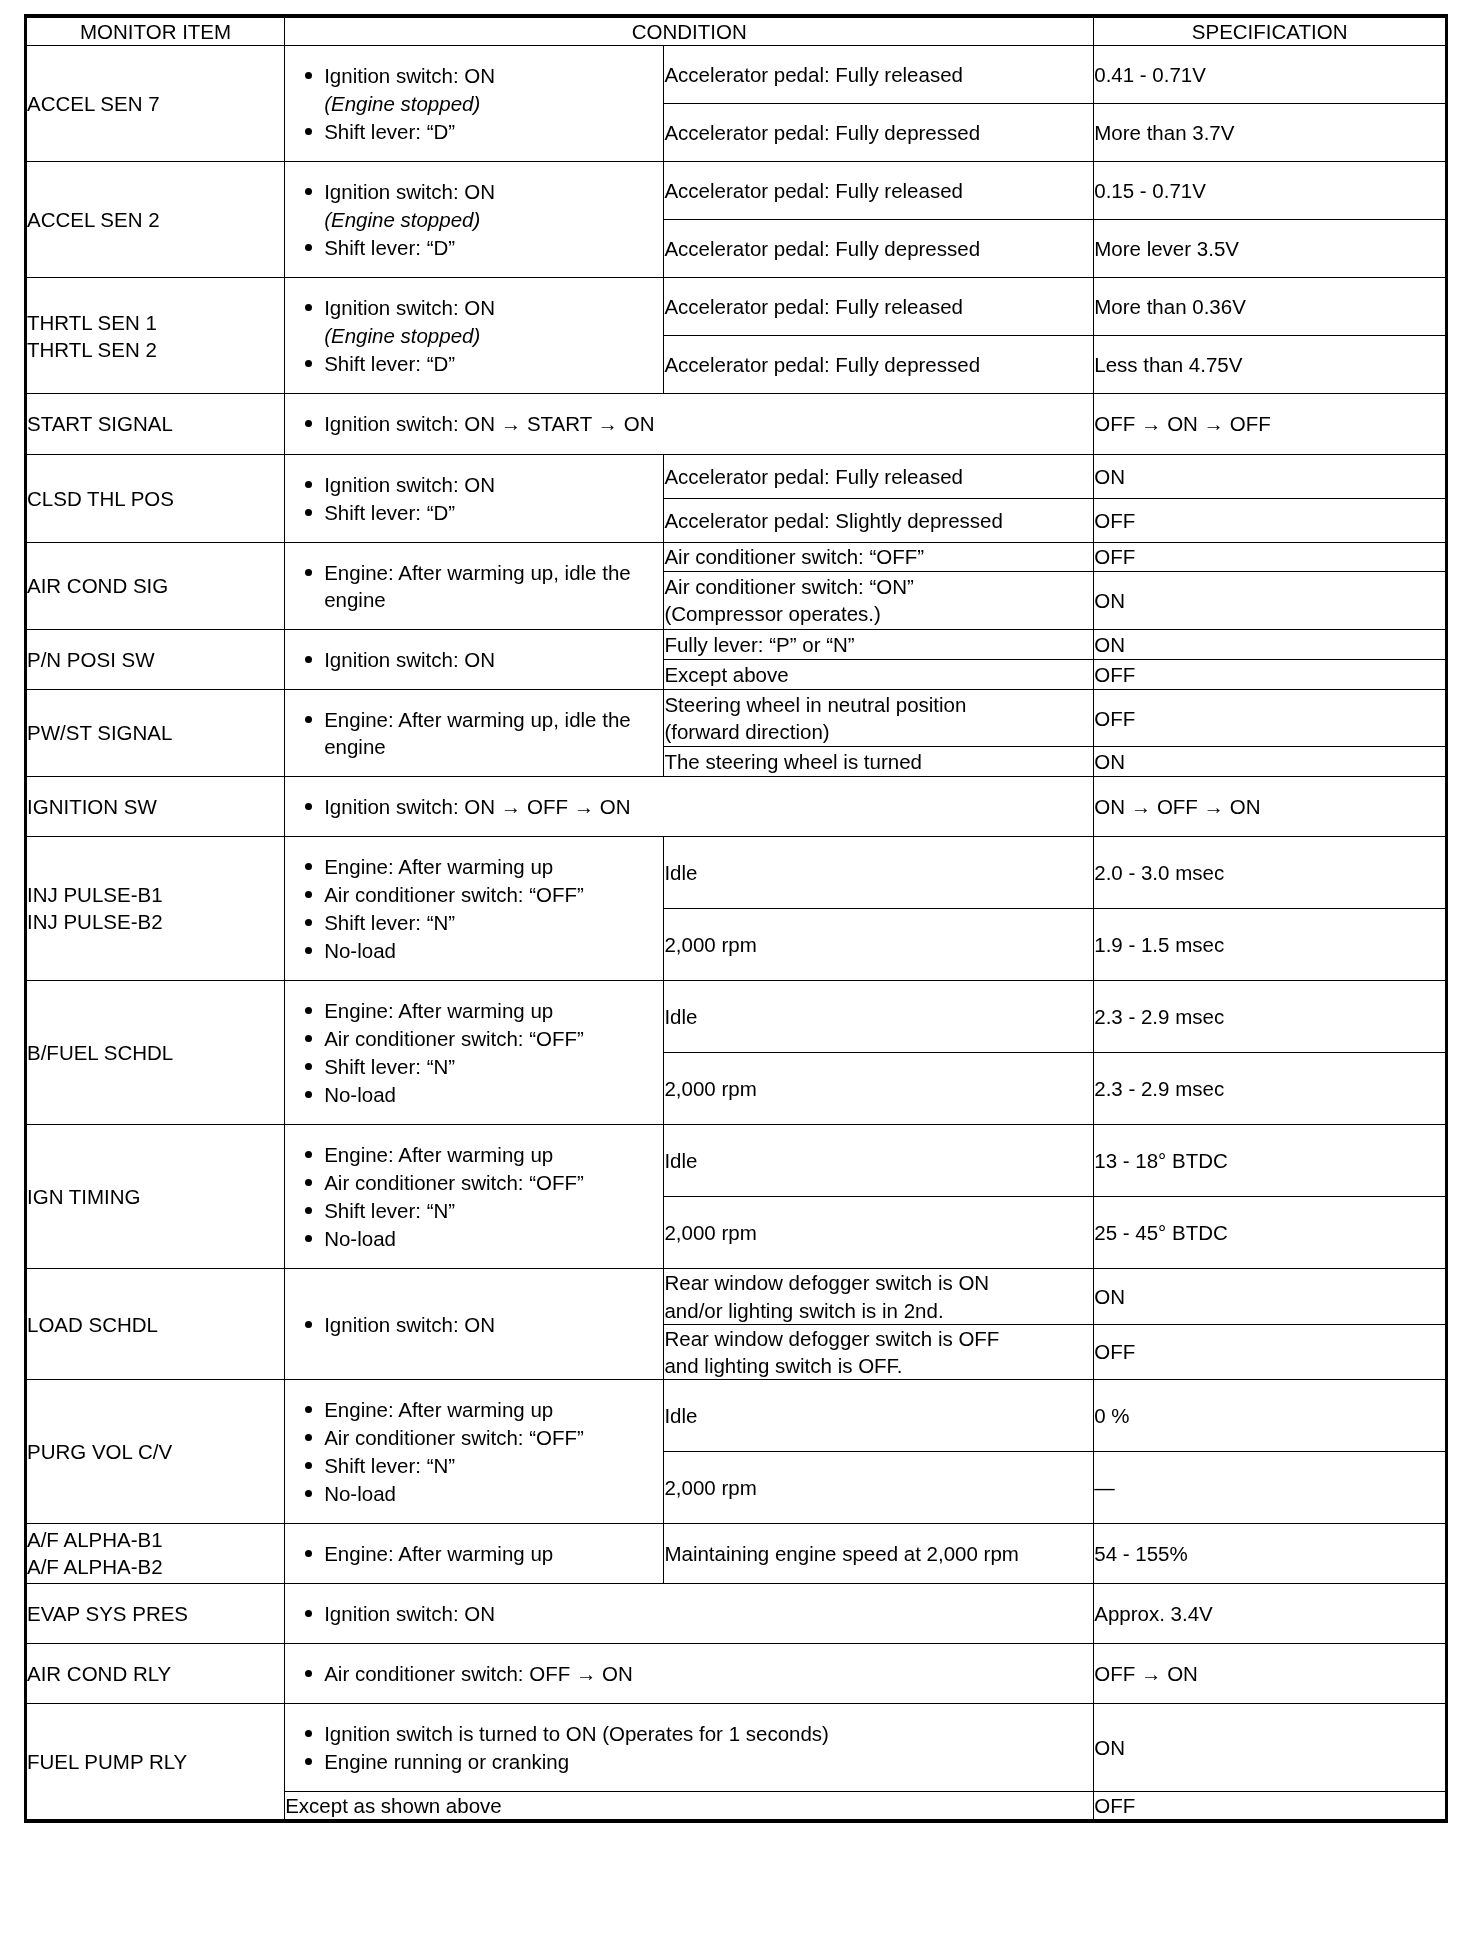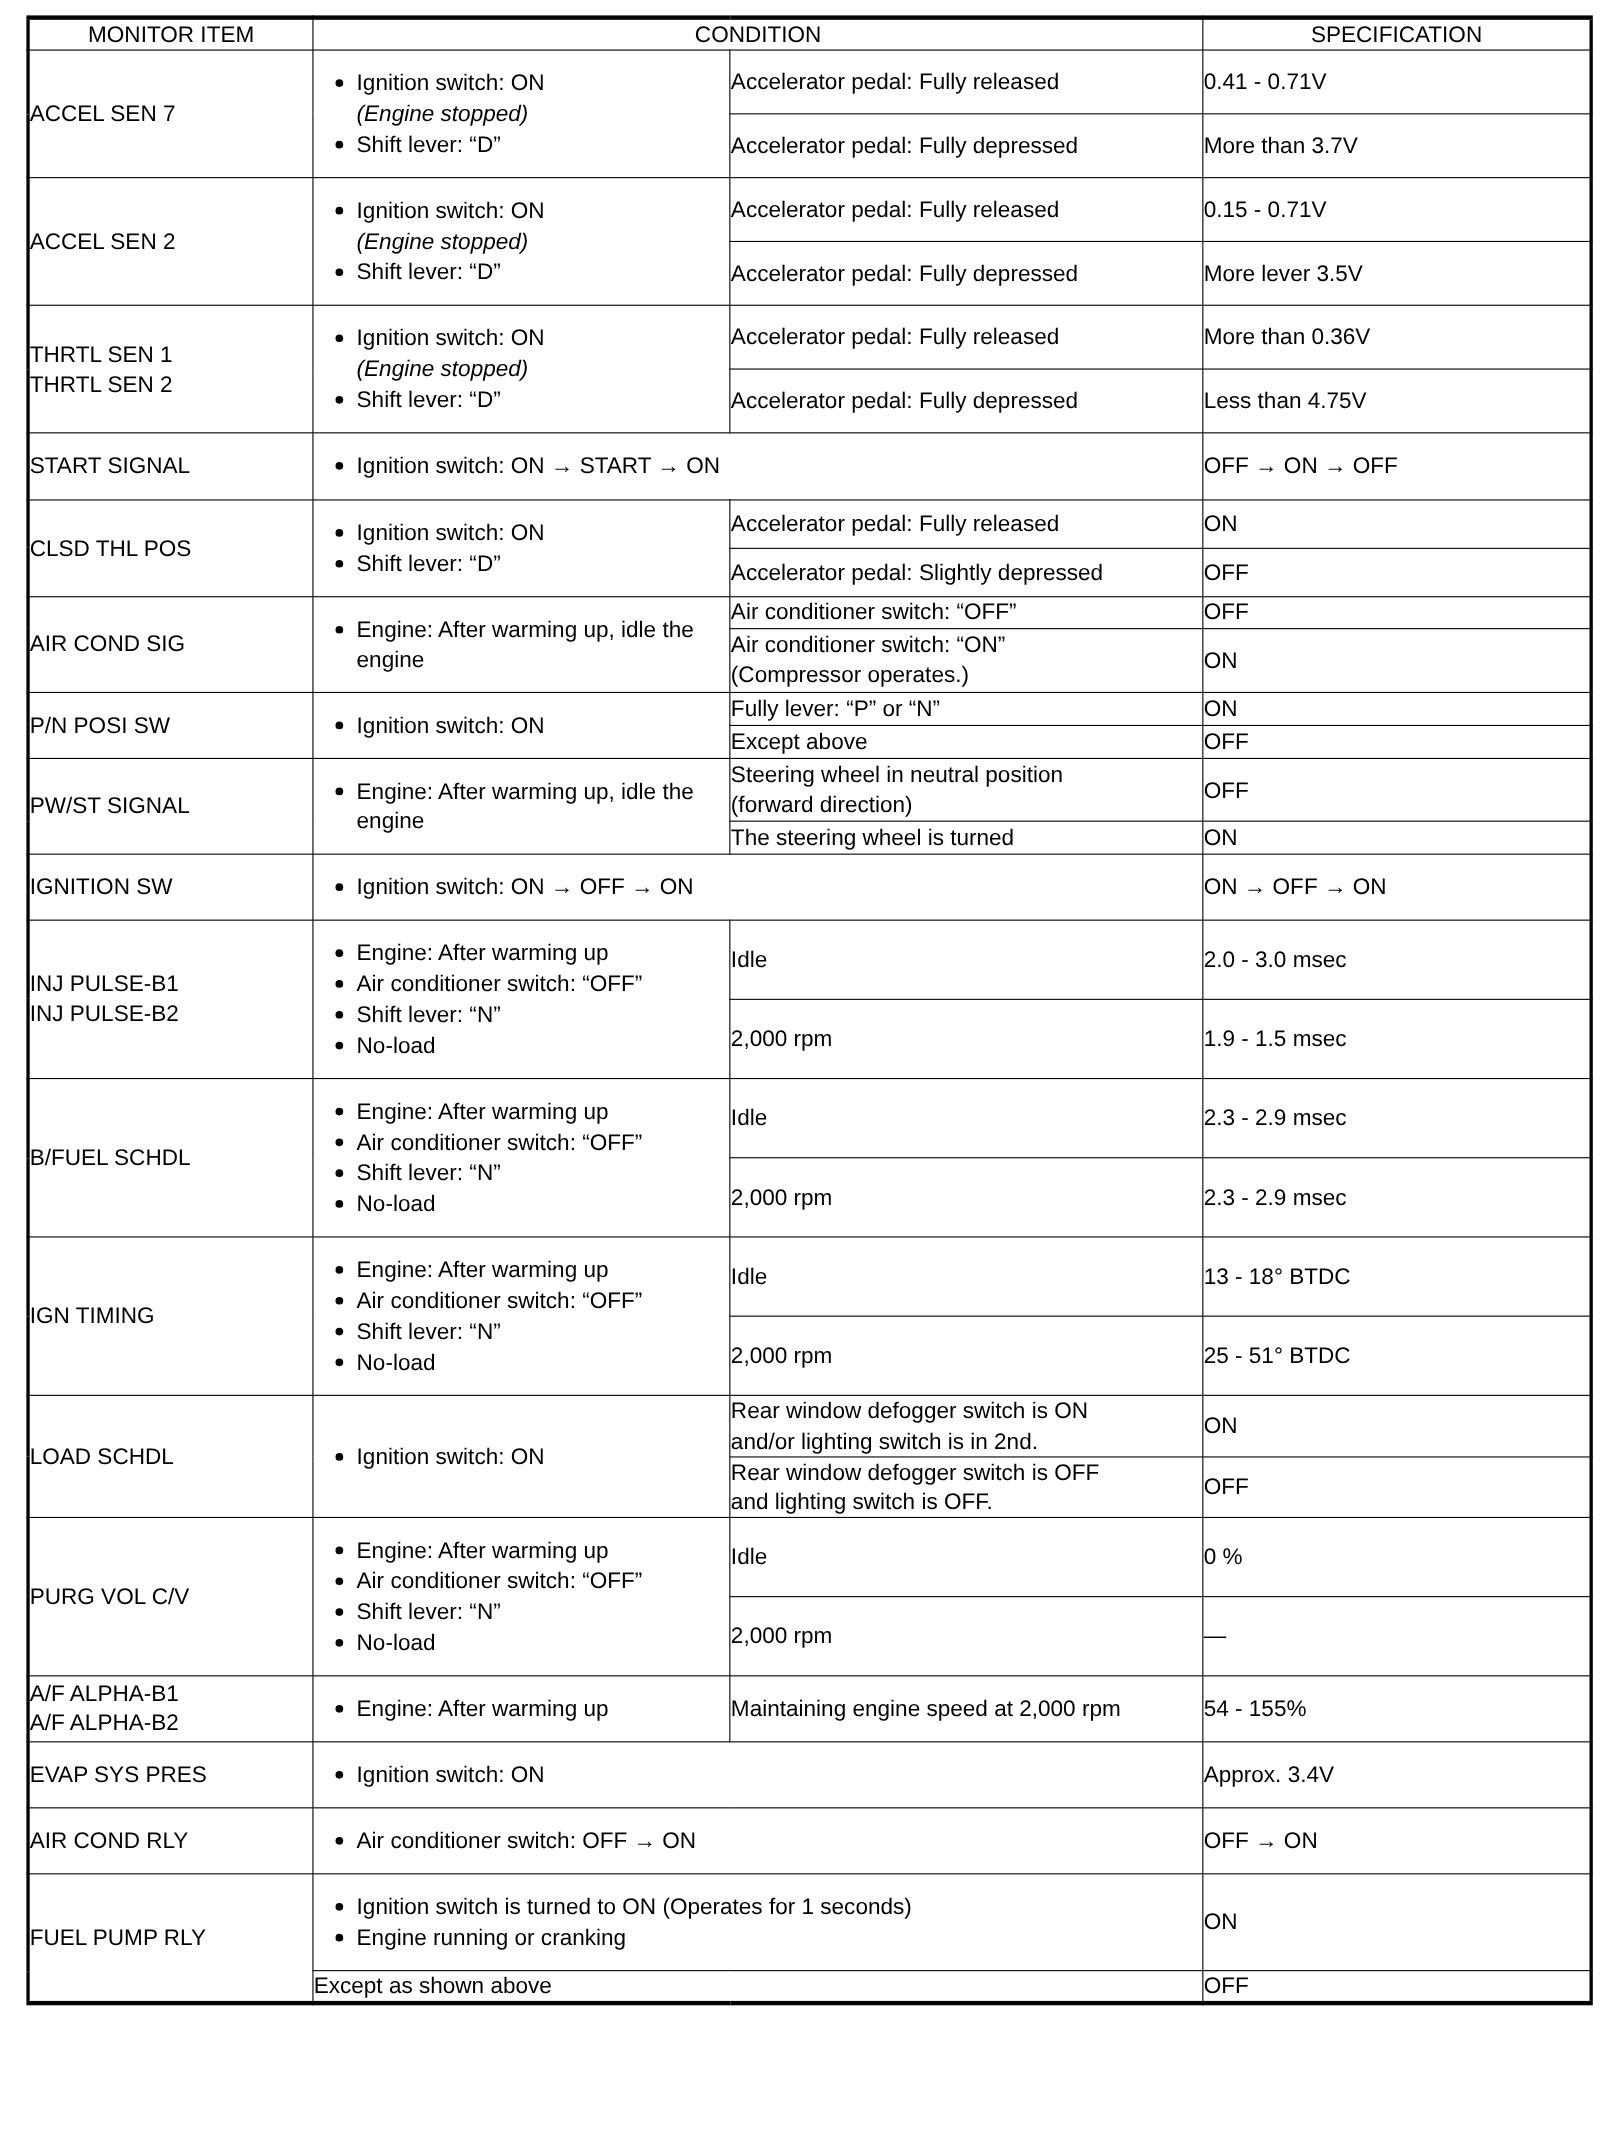--- a/index.html
+++ b/index.html
@@ -269,21 +269,21 @@
               <li>Air conditioner switch: “OFF”</li>
               <li>Shift lever: “N”</li>
               <li>No-load</li>
             </ul>
           </td>
           <td class="sub">Idle</td>
           <td class="spec">13 - 18° BTDC</td>
         </tr>
         <tr>
           <td class="sub">2,000 rpm</td>
-          <td class="spec">25 - 51° BTDC</td>
+          <td class="spec">25 - 45° BTDC</td>
         </tr>
         <tr>
           <td class="item" rowspan="2">LOAD SCHDL</td>
           <td class="cond" rowspan="2">
             <ul class="bl">
               <li>Ignition switch: ON</li>
             </ul>
           </td>
           <td class="sub">Rear window defogger switch is ON<br>and/or lighting switch is in 2nd.</td>
           <td class="spec">ON</td>

